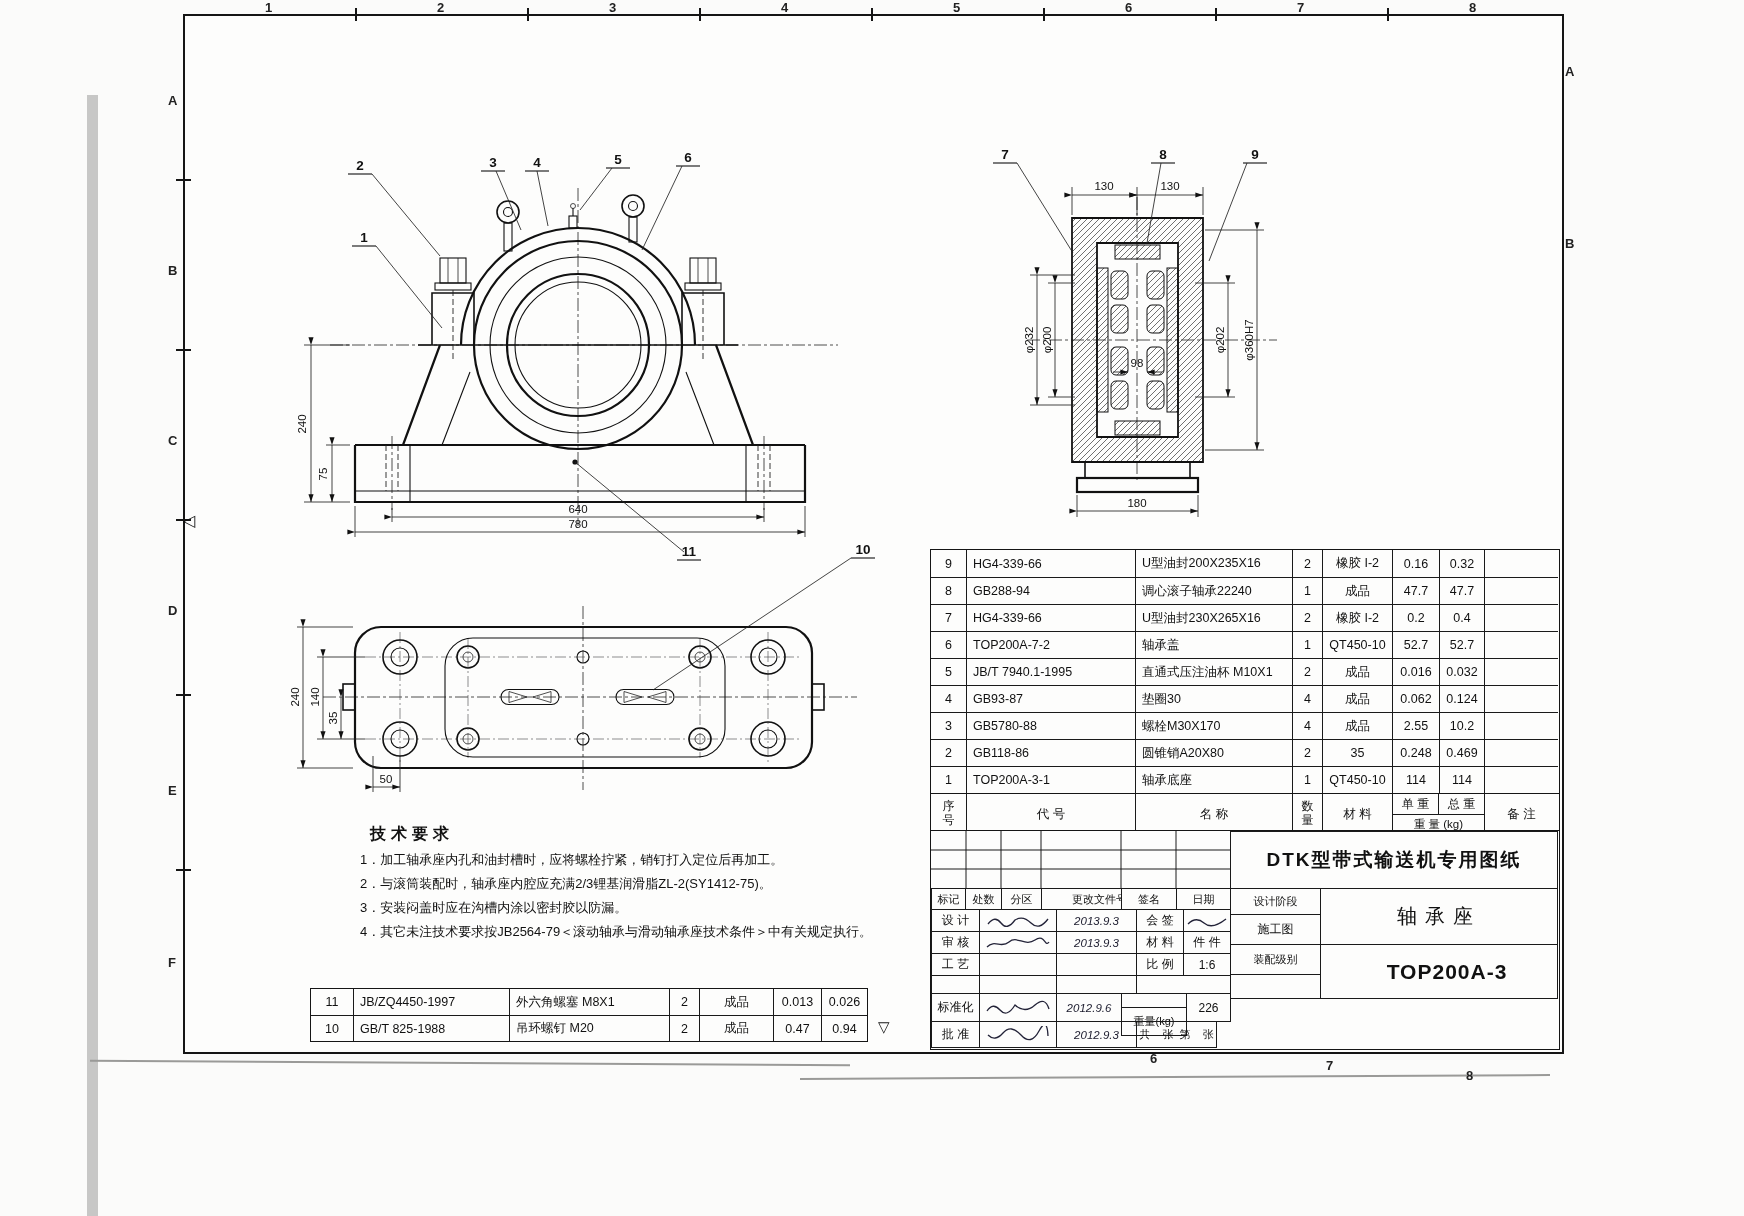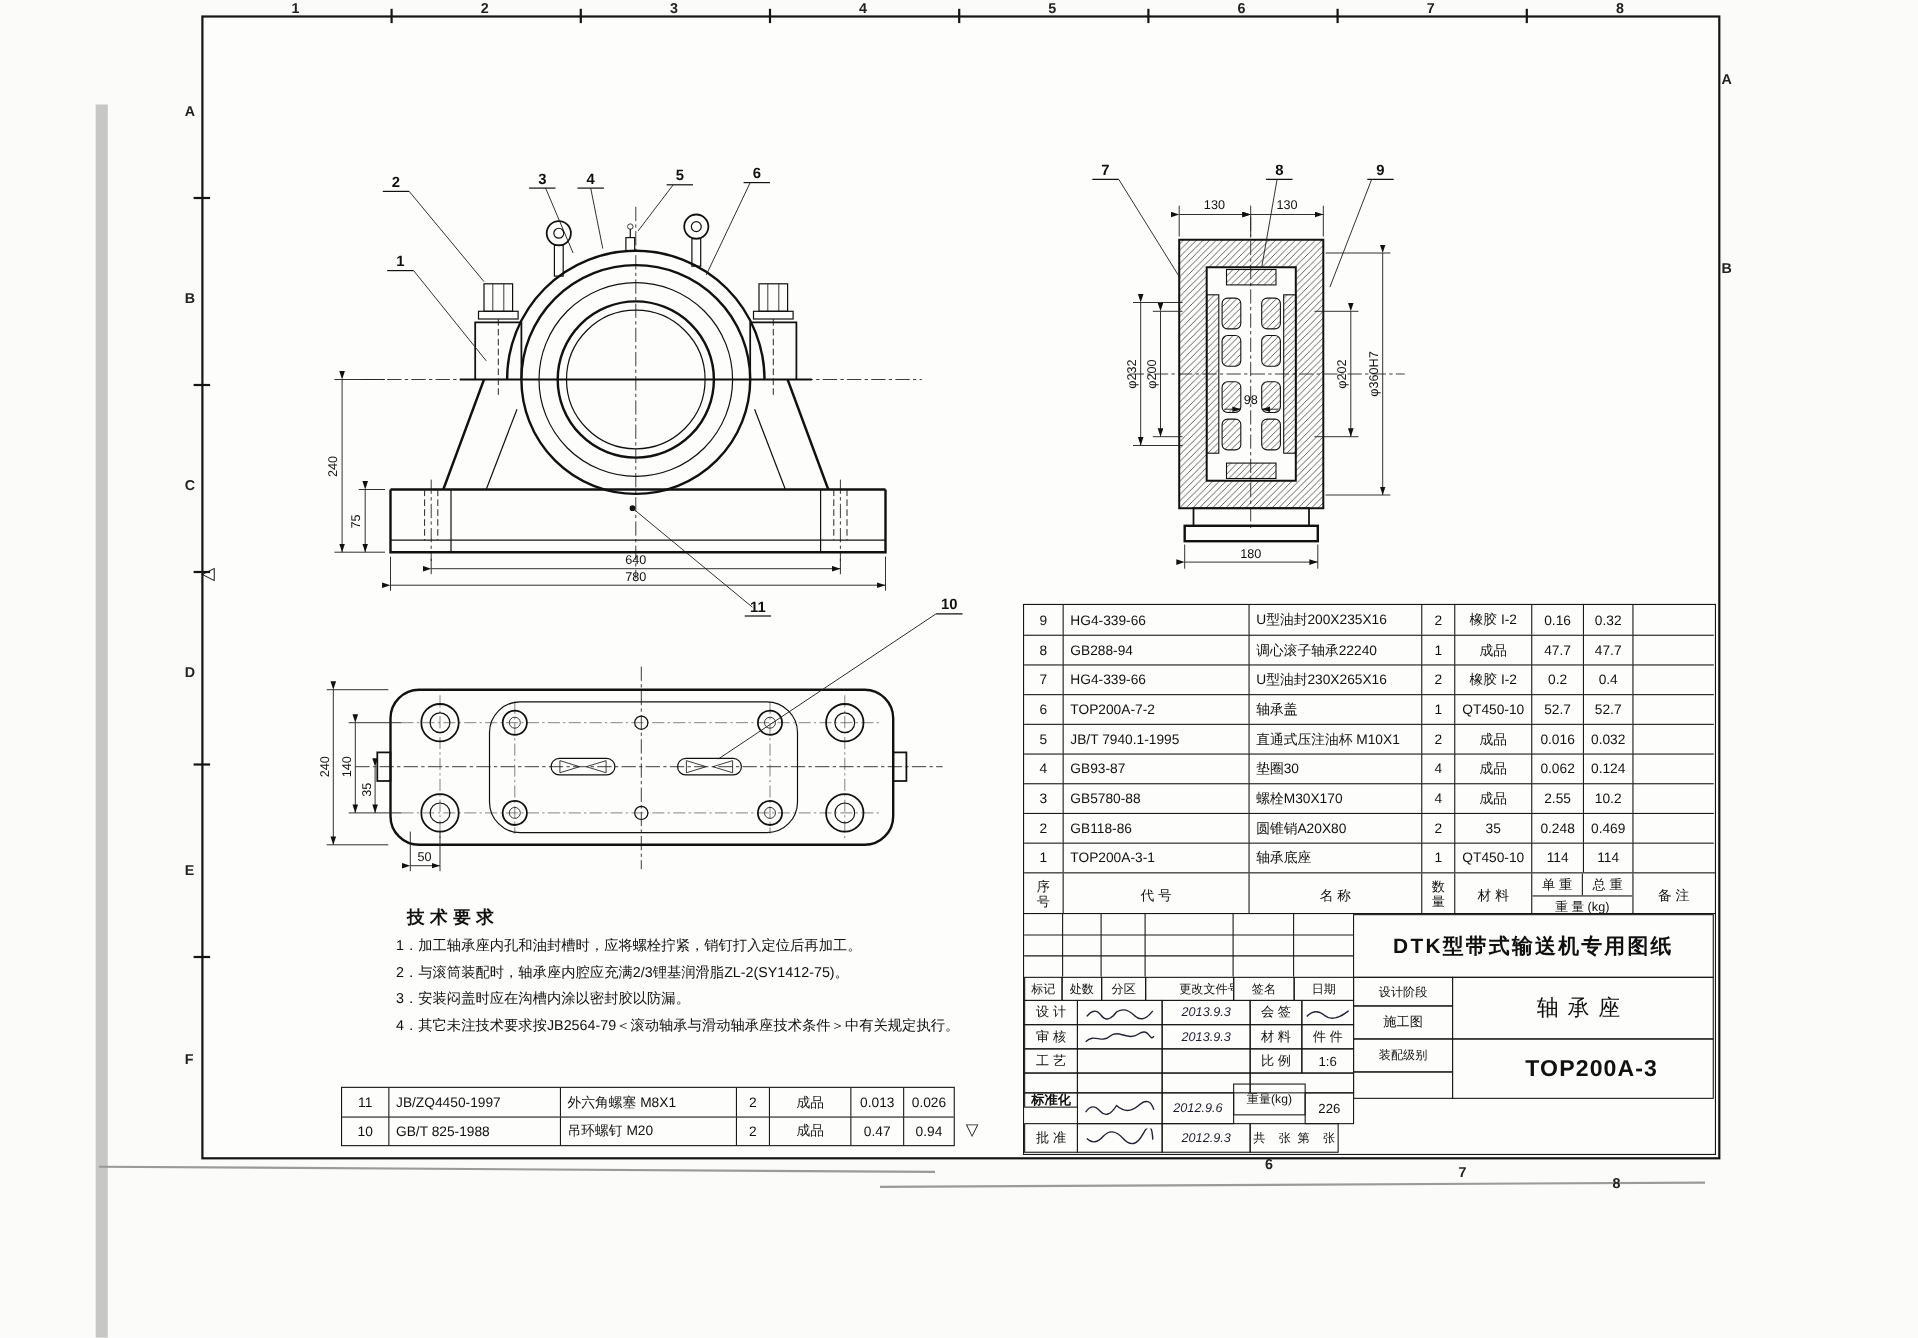--- a/index.html
+++ b/index.html
@@ -537,28 +537,28 @@
   <div class="tc" style="left:48px;top:122px;width:78px;height:23px;"></div>
   <div class="tc" style="left:125px;top:122px;width:81px;height:23px;"></div>
   <div class="tc" style="left:205px;top:122px;width:48px;height:23px;">比 例</div>
   <div class="tc" style="left:252px;top:122px;width:48px;height:23px;">1:6</div>
 
   <div class="tc" style="left:0;top:144px;width:49px;height:19px;"></div>
   <div class="tc" style="left:48px;top:144px;width:78px;height:19px;"></div>
   <div class="tc" style="left:125px;top:144px;width:81px;height:19px;"></div>
   <div class="tc" style="left:205px;top:144px;width:95px;height:19px;"></div>
 
-  <div class="tc" style="left:0;top:162px;width:49px;height:14px;font-weight:bold;">标准化</div>
+  <div class="tc" style="left:0;top:162px;width:49px;height:29px;">标准化</div>
   <div class="tc" style="left:48px;top:162px;width:78px;height:29px;">
     <svg class="sigsvg" width="66" height="18">
         <path d="M2,12 Q8,3 15,11 T30,6 Q40,15 50,6 T64,10" stroke="#232338" stroke-width="1.3" fill="none"></path>
       </svg>
   </div>
   <div class="tc hand" style="left:125px;top:162px;width:66px;height:29px;">2012.9.6</div>
-  <div class="tc small" style="left:190px;top:154px;width:66px;height:29px;">重量(kg)</div>
+  <div class="tc small" style="left:190px;top:176px;width:66px;height:29px;">重量(kg)</div>
   <div class="tc" style="left:255px;top:162px;width:45px;height:29px;">226</div>
 
   <div class="tc" style="left:0;top:190px;width:49px;height:27px;">批 准</div>
   <div class="tc" style="left:48px;top:190px;width:78px;height:27px;">
     <svg class="sigsvg" width="66" height="18">
         <path d="M3,9 Q10,16 18,7 T36,9 T54,5 T63,10" stroke="#232338" stroke-width="1.3" fill="none"></path>
       </svg>
   </div>
   <div class="tc hand" style="left:125px;top:190px;width:81px;height:27px;">2012.9.3</div>
   <div class="tc small" style="left:205px;top:190px;width:81px;height:27px;">共    张  第    张</div>

